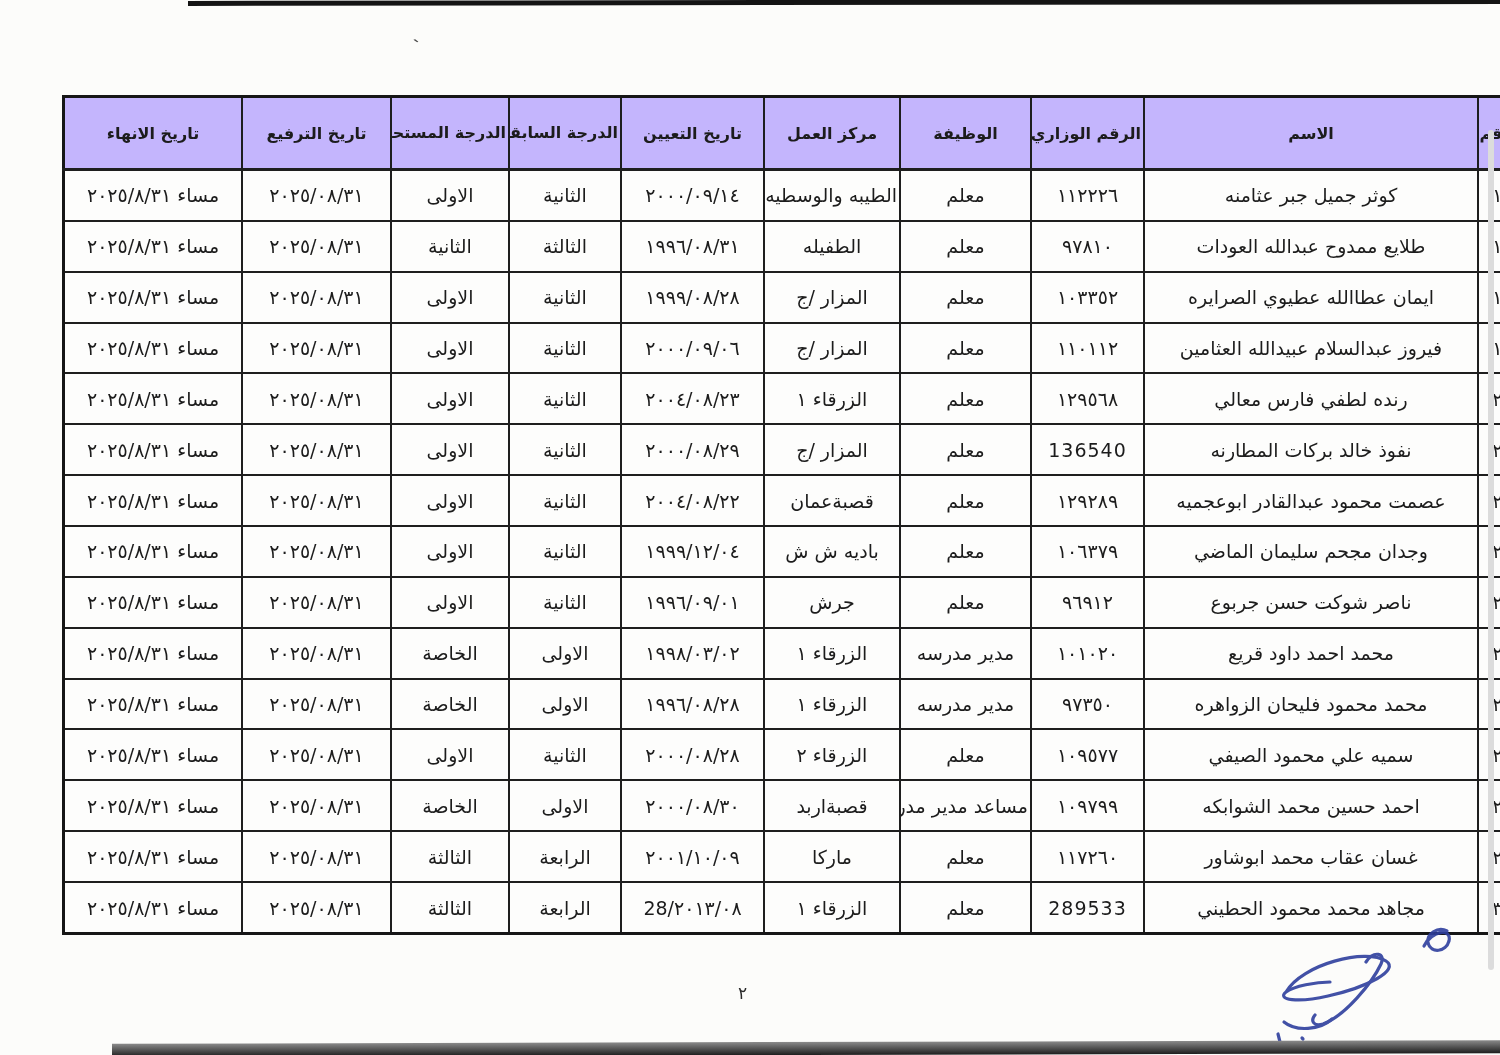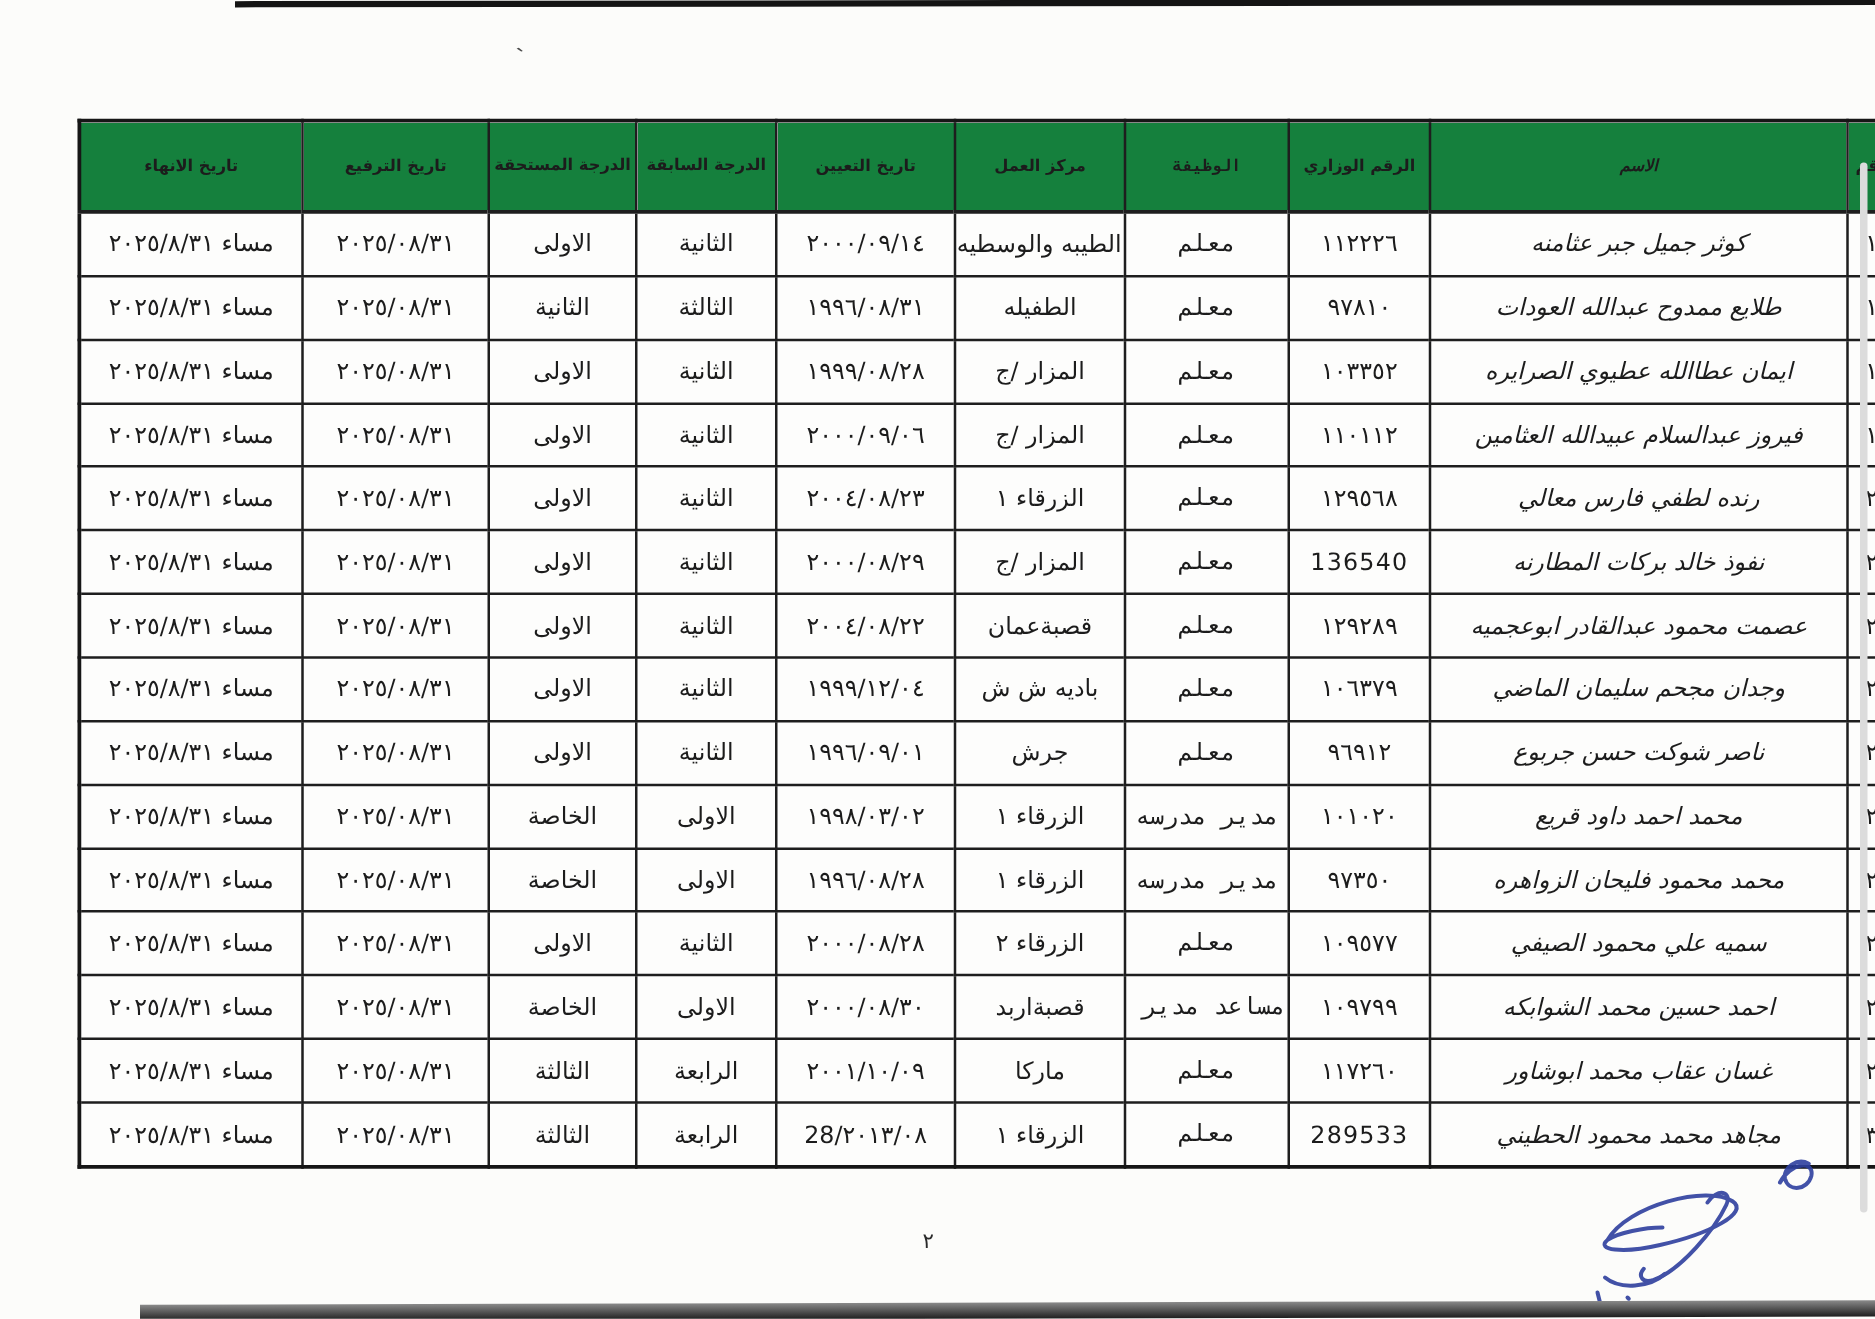--- a/index.html
+++ b/index.html
@@ -22,29 +22,29 @@
     background:#fdfdfc;
   }
   table.promotions th,table.promotions td{
     border:2px solid #1e1e1e;
     overflow:hidden;white-space:nowrap;
     text-align:center;vertical-align:middle;
     padding:0 2px;
   }
   table.promotions{border:3px solid #161616;}
   table.promotions th{
-    background:#15803d;
-    font-weight:bold;font-size:13px;height:70px;
+    background:#c4b5fd;
+    font-weight:bold;font-size:16px;height:70px;
     border-bottom-width:3px;
   }
   table.promotions td{height:47px;font-size:19px;}
   .col-num{width:43px;}
-  .col-name{width:328px;font-style:italic;}
+  .col-name{width:328px;}
   .col-ministry_no{width:107px;letter-spacing:1px;}
-  .col-job{width:125px;font-family:Liberation Mono, monospace;}
+  .col-job{width:125px;}
   .col-work_center{width:130px;}
   .col-appointment_date{width:137px;}
   .col-previous_grade{width:106px;}
   .col-entitled_grade{width:112px;}
   .col-promotion_date{width:143px;}
   .col-end_date{width:172px;}
   th.col-previous_grade,th.col-entitled_grade{white-space:normal;line-height:1.25;}
   td.col-name{text-align:right;padding-right:3px;}
   
   .page-number{position:absolute;left:738px;top:983px;font-size:17px;color:#2a2a2a;}

